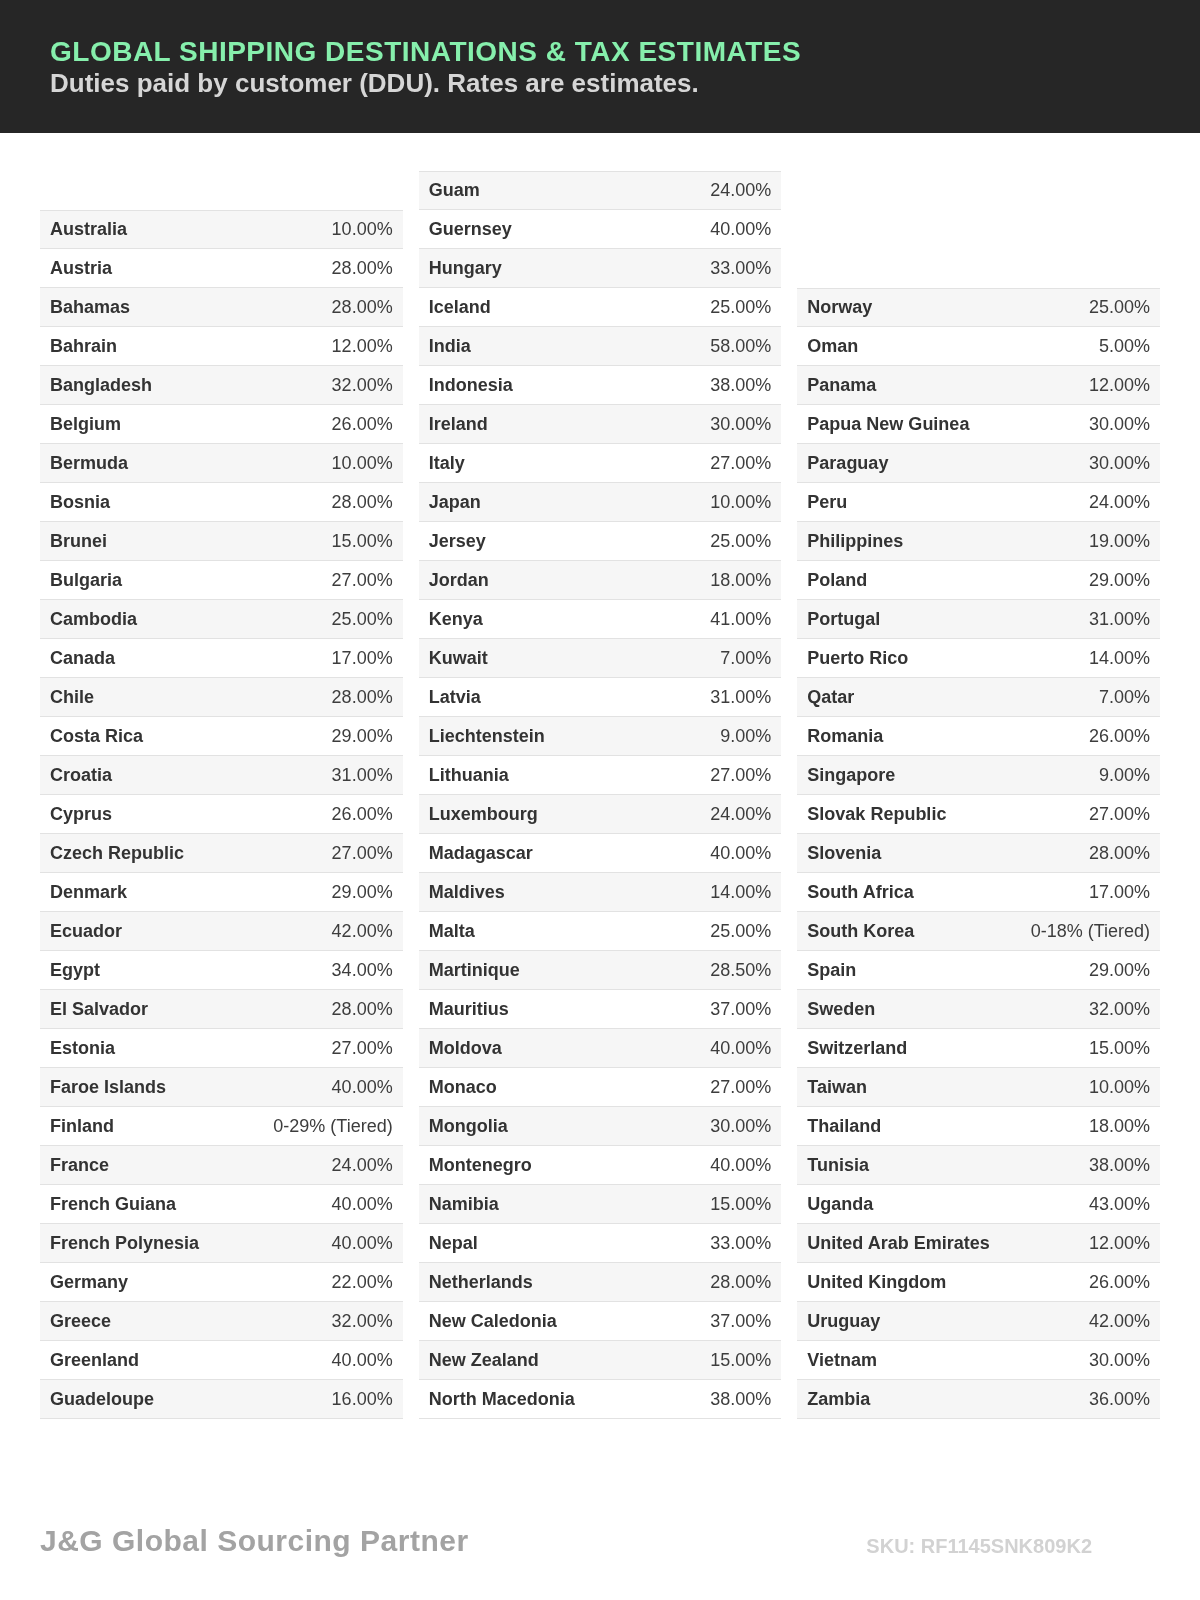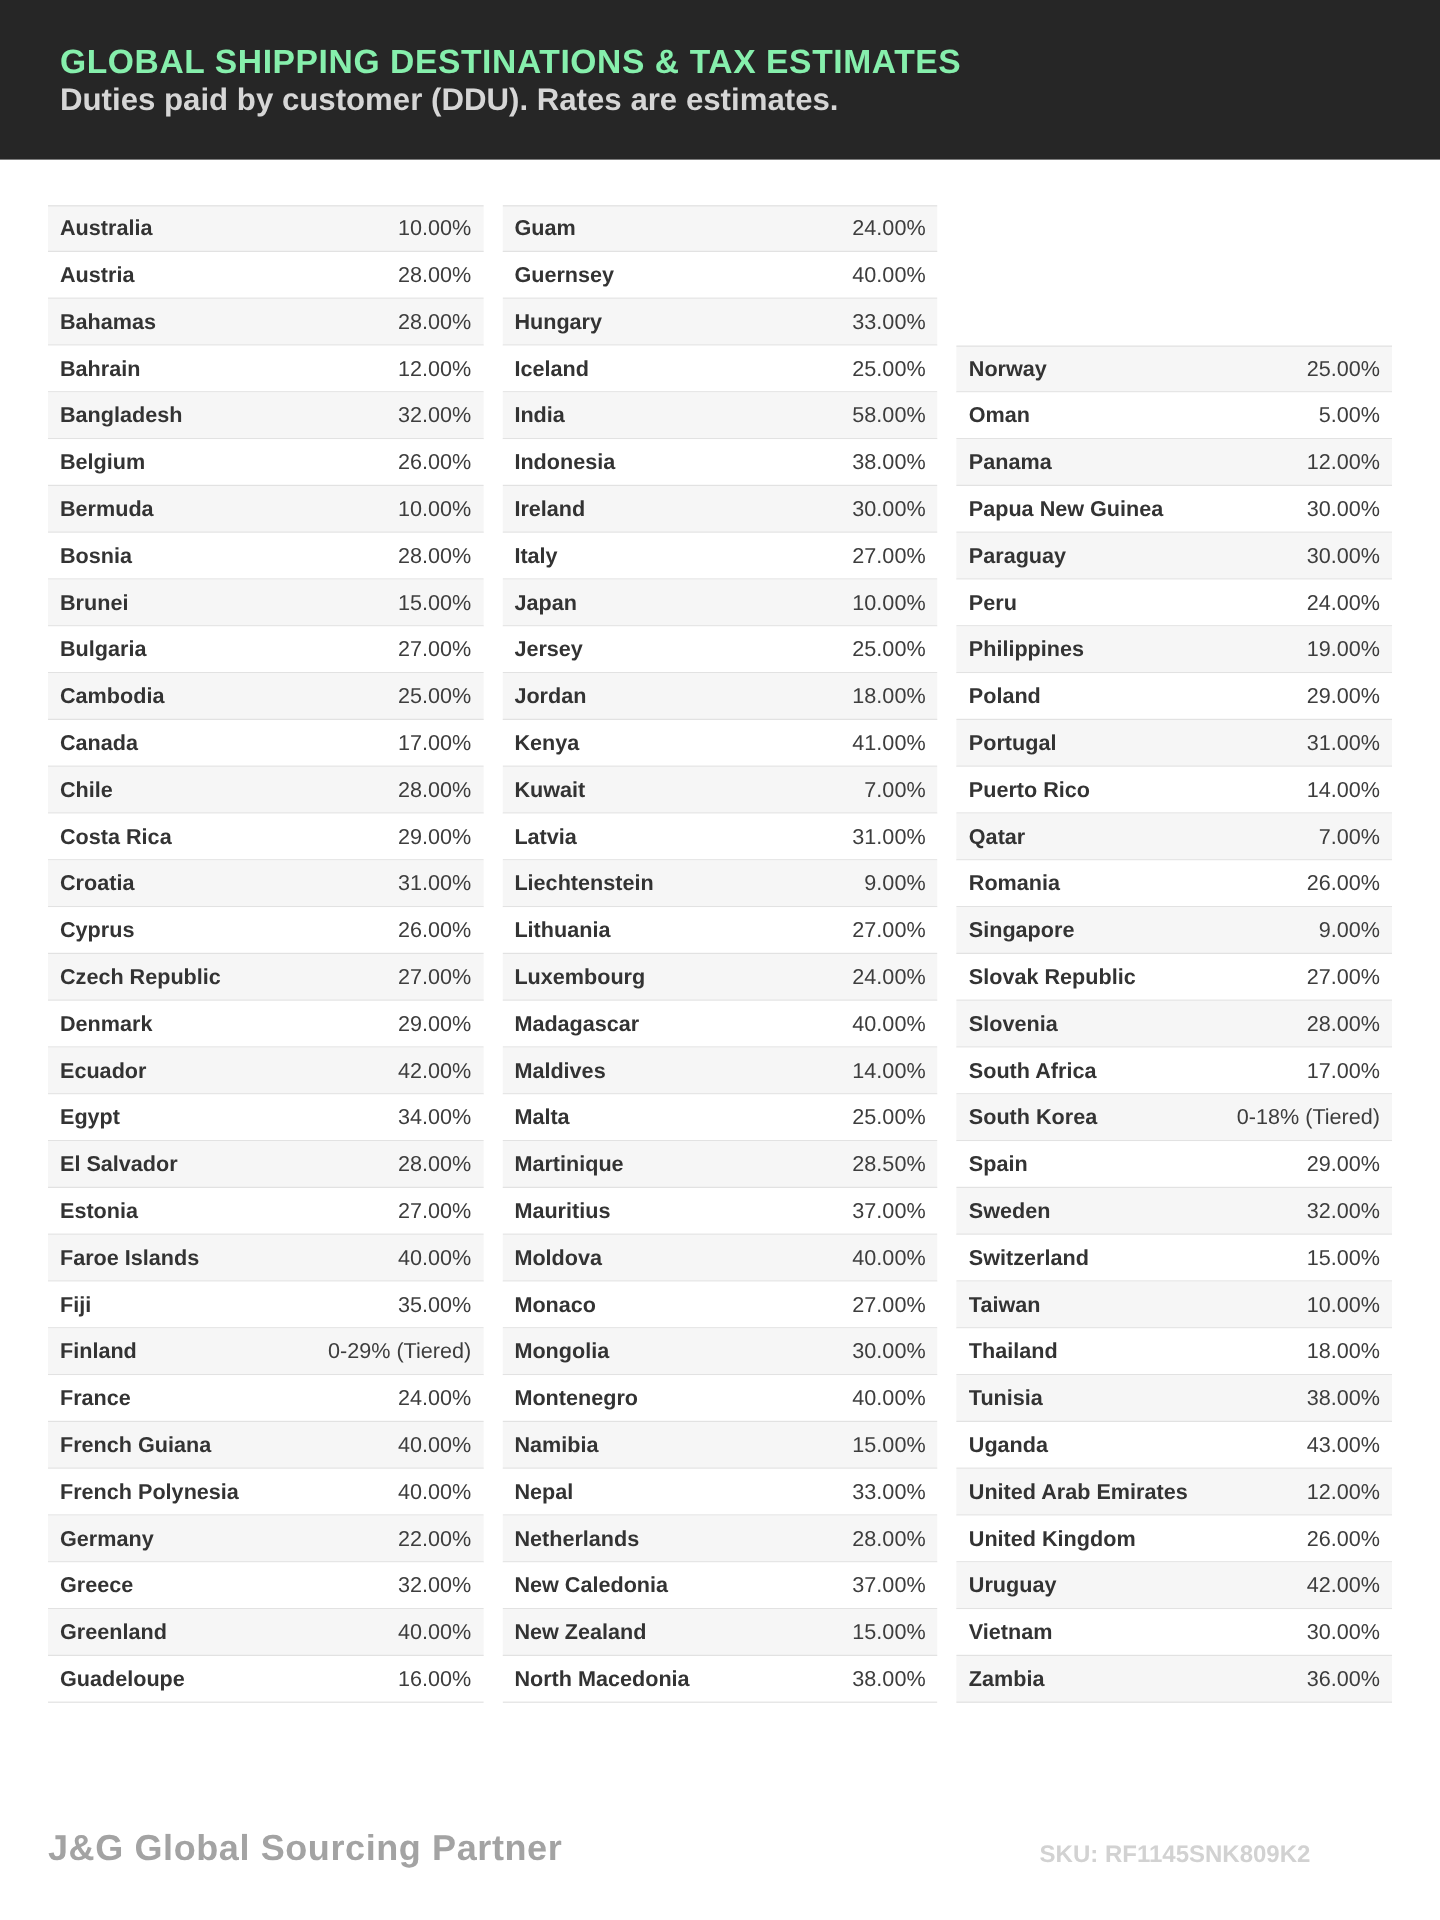--- a/index.html
+++ b/index.html
@@ -179,24 +179,20 @@
       </div>
       <div class="row">
         <span class="country">Estonia</span>
         <span class="rate">27.00%</span>
       </div>
       <div class="row">
         <span class="country">Faroe Islands</span>
         <span class="rate">40.00%</span>
       </div>
       <div class="row">
-        <span class="country">Fiji</span>
-        <span class="rate">35.00%</span>
-      </div>
-      <div class="row">
         <span class="country">Finland</span>
         <span class="rate">0-29% (Tiered)</span>
       </div>
       <div class="row">
         <span class="country">France</span>
         <span class="rate">24.00%</span>
       </div>
       <div class="row">
         <span class="country">French Guiana</span>
         <span class="rate">40.00%</span>

